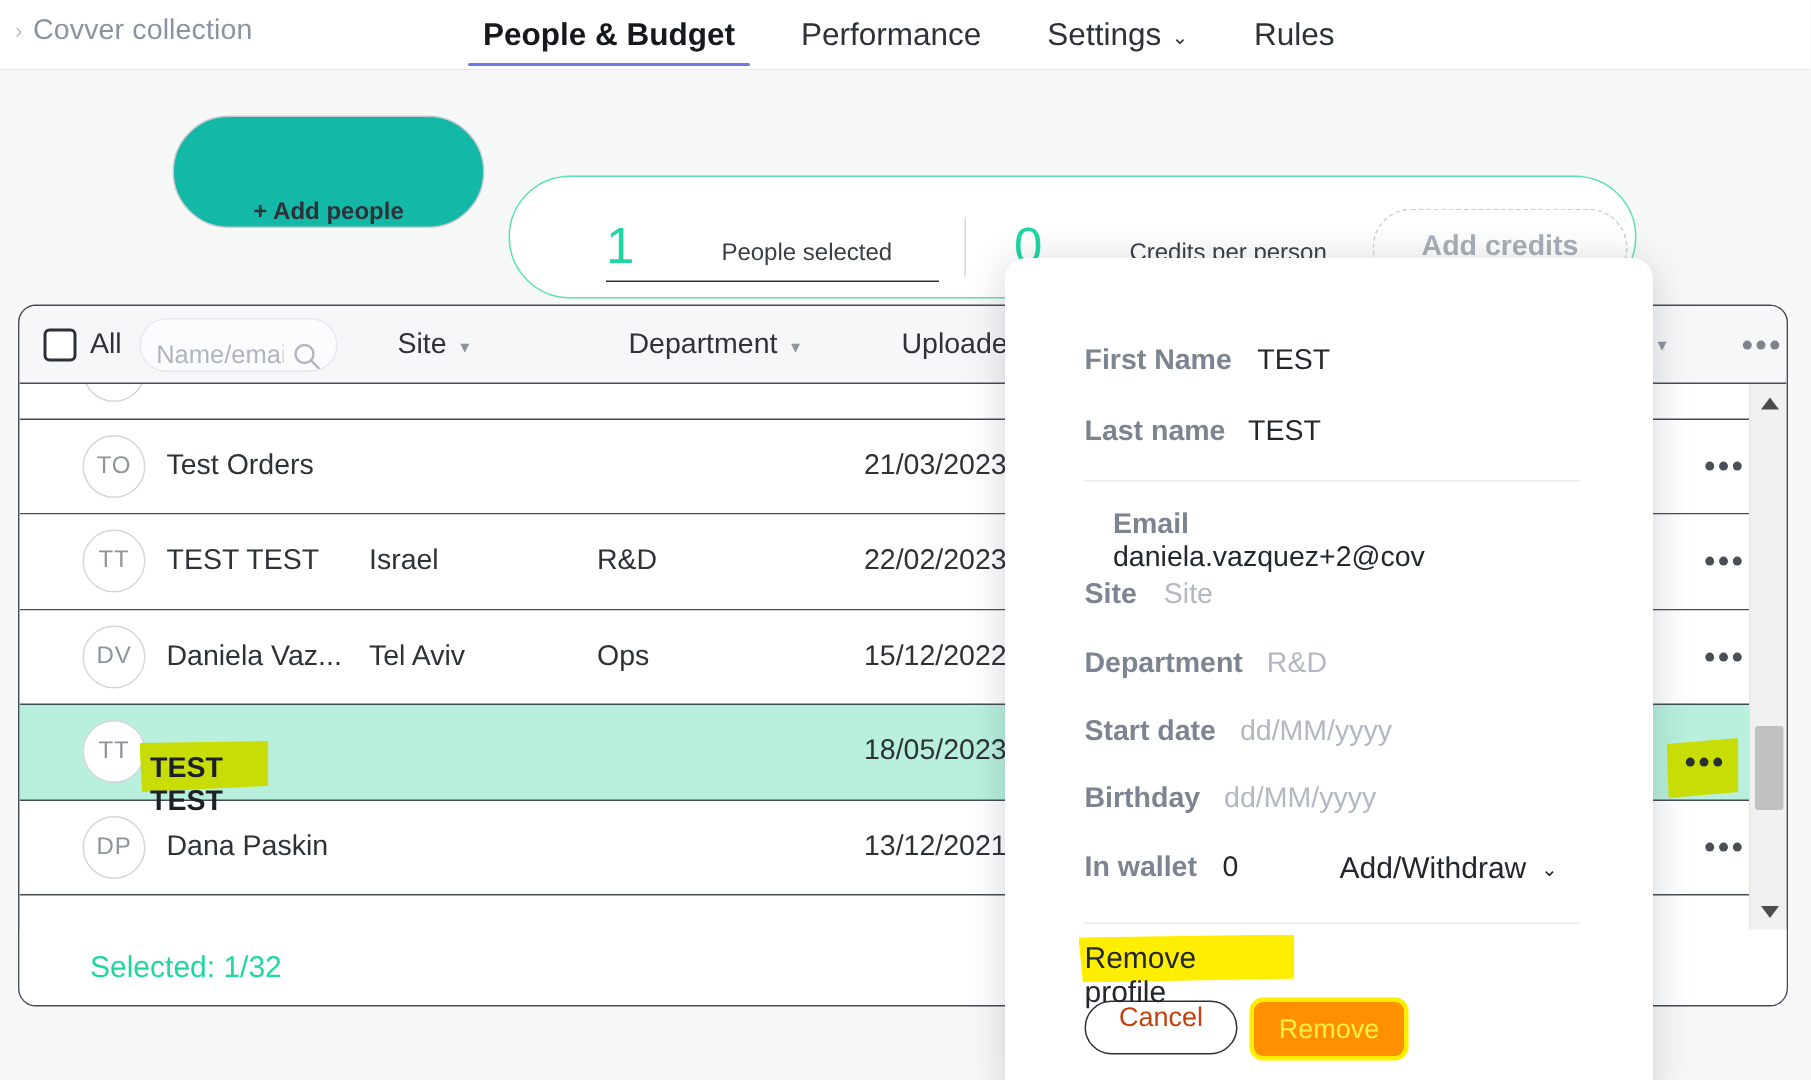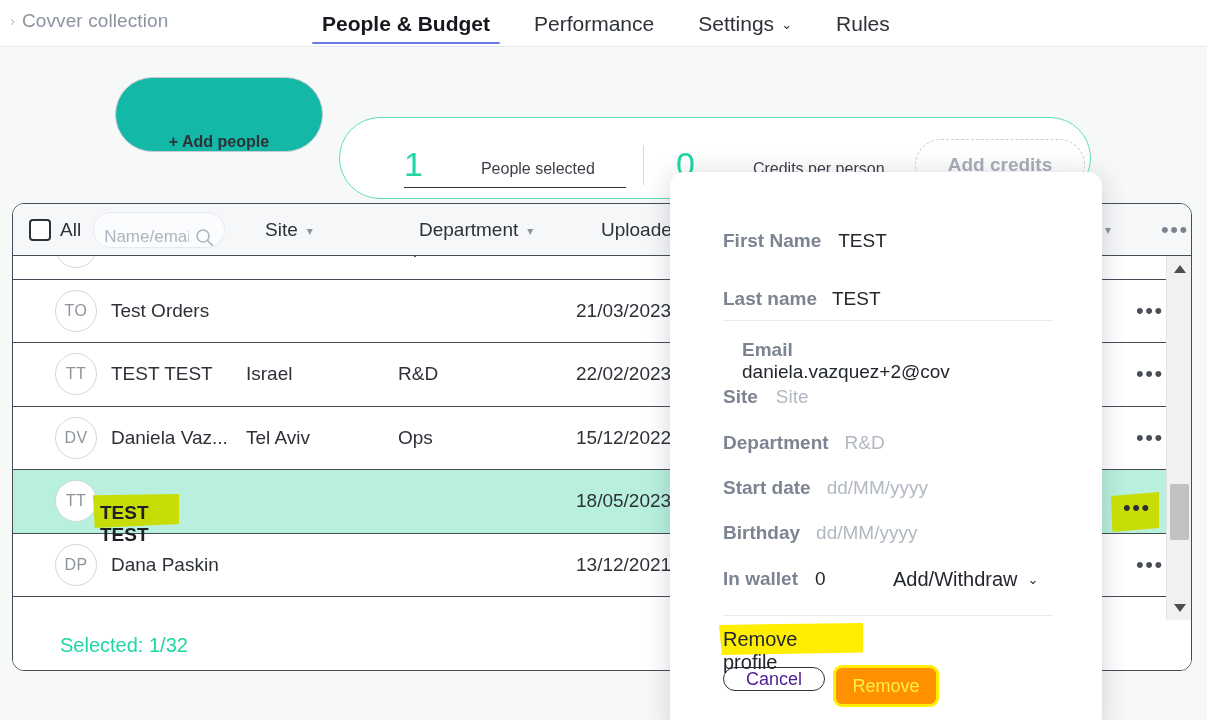--- a/index.html
+++ b/index.html
@@ -205,24 +205,24 @@
   }
   .mrow {
     position: absolute; display: flex; align-items: baseline; gap: 0;
     white-space: nowrap;
   }
   .mlabel { font-size: 19px; color: #7c8391; font-weight: bold; }
   .mvalue { font-size: 19px; color: #22262d; }
   .mvalue.ph { color: #b2b8c2; }
   .btn-cancel {
     position: absolute; left: 723px; top: 667px;
-    width: 102px; height: 24px;
+    width: 102px; height: 36px;
     border: 1.3px solid #2d3138; border-radius: 18px; background: #fff;
-    font-size: 18px; color: #4c1d95; font-family: inherit;
-    display: flex; align-items: flex-end; justify-content: center;
+    font-size: 18px; color: #c2410c; font-family: inherit;
+    display: flex; align-items: flex-start; justify-content: center;
     cursor: pointer;
   }
   .btn-remove {
     position: absolute; left: 840px; top: 667px;
     width: 88px; height: 37px;
     border: none; border-radius: 8px; background: #fa8d80;
     font-size: 18px; color: #fff; font-family: inherit;
     display: flex; align-items: center; justify-content: center;
     cursor: pointer;
   }
@@ -429,21 +429,21 @@
   <div class="tfoot">
     <span class="selected-text">Selected: 1/32</span>
   </div>
 </div>
 
 <div class="modal">
   <div class="mrow" style="left:53px; top:58px;">
     <span class="mlabel">First Name</span>
     <span class="mvalue" style="margin-left:17px">TEST</span>
   </div>
-  <div class="mrow" style="left:53px; top:105px;margin-top:11px;">
+  <div class="mrow" style="left:53px; top:105px;">
     <span class="mlabel">Last name</span>
     <span class="mvalue" style="margin-left:15px">TEST</span>
   </div>
 
   <div style="position:absolute;left:53px;top:148px;width:330px;height:1px;background:#e8eaee"></div>
 
   <div class="mrow" style="left:53px; top:167px;flex-direction:column;">
     <span class="mlabel">Email</span>
     <span class="mvalue" style="margin-left:19px">daniela.vazquez+2@cov</span>
   </div>

